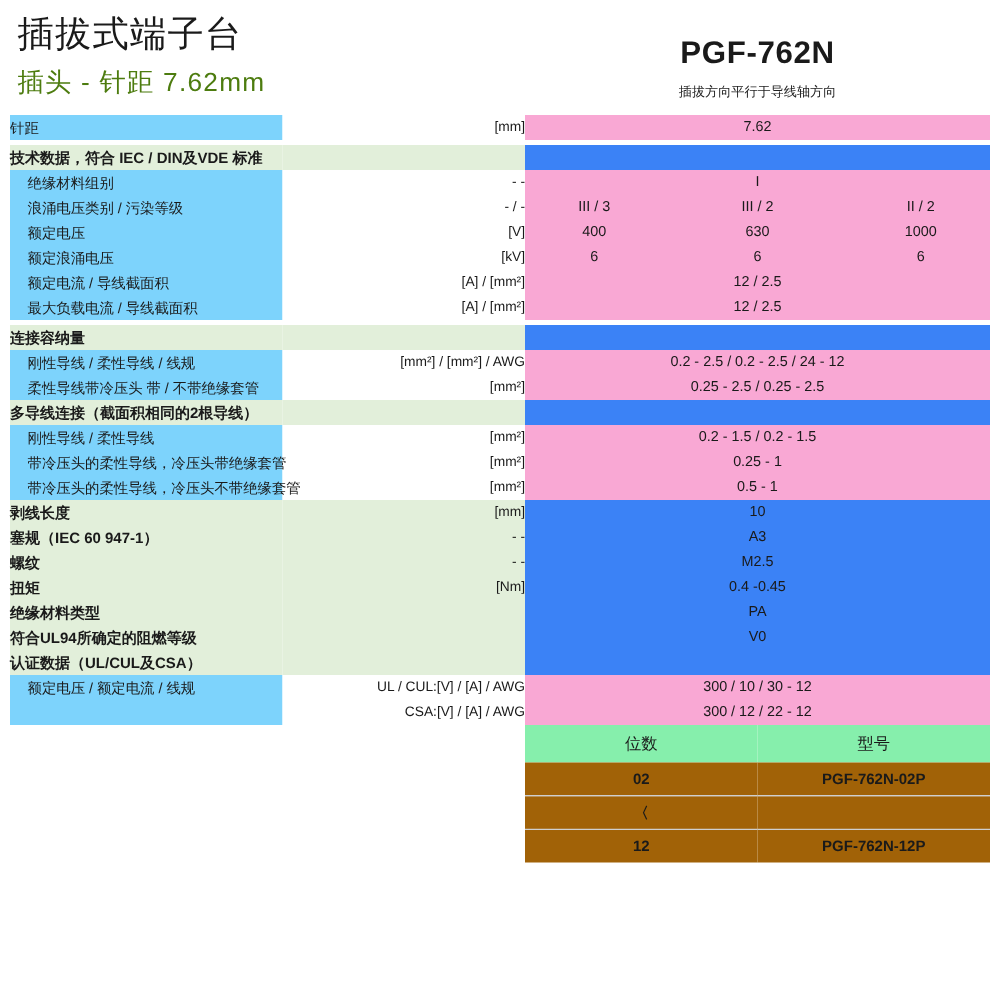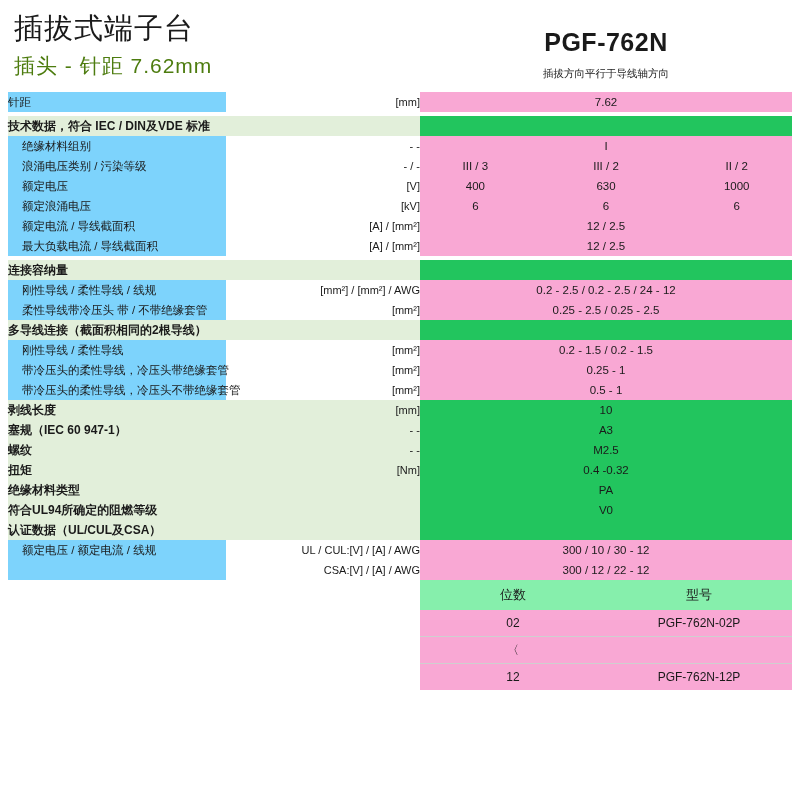--- a/index.html
+++ b/index.html
@@ -99,21 +99,21 @@
 
   
   tr.section .c-label {
     font-weight: bold;
     font-size: 12px;
   }
   tr.section .c-label,
   tr.section .c-unit {
     background: #e2efda;
   }
-  tr.section .c-val { background: #22c55e; }
+  tr.section .c-val { background: #3b82f6; }
 
   .indent { padding-left: 14px; }
 
   
   .tri {
     display: flex;
     width: 100%;
     gap: 20px;
   }
   .tri > div {
@@ -142,22 +142,23 @@
     text-align: center;
     font-weight: normal;
   }
   table.models thead th {
     background: #86efac;
     font-weight: normal;
     font-size: 13px;
     height: 30px;
   }
   table.models tbody td {
-    background: #f9a8d4;
+    background: #a16207;
     border-top: 1px solid #cfcfcf;
+    font-weight: bold;
   }
   table.models tbody tr:first-child td { border-top: none; }
 </style>
 </head>
 <body>
 
 <div class="page">
 
   <div class="header">
     <div class="header-left">
@@ -286,21 +287,21 @@
           <td class="c-val">A3</td>
         </tr>
         <tr class="row section">
           <td class="c-label"><span>螺纹</span></td>
           <td class="c-unit">- -</td>
           <td class="c-val">M2.5</td>
         </tr>
         <tr class="row section">
           <td class="c-label"><span>扭矩</span></td>
           <td class="c-unit">[Nm]</td>
-          <td class="c-val">0.4 -0.32</td>
+          <td class="c-val">0.4 -0.45</td>
         </tr>
         <tr class="row section">
           <td class="c-label"><span>绝缘材料类型</span></td>
           <td class="c-unit"></td>
           <td class="c-val">PA</td>
         </tr>
         <tr class="row section">
           <td class="c-label"><span>符合UL94所确定的阻燃等级</span></td>
           <td class="c-unit"></td>
           <td class="c-val">V0</td>

